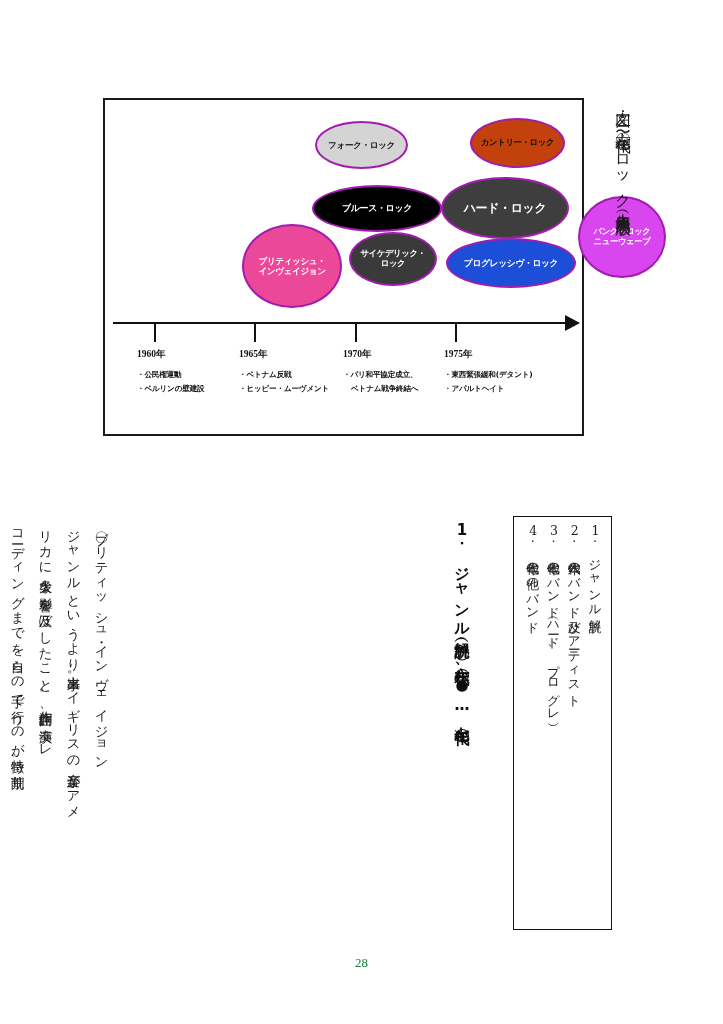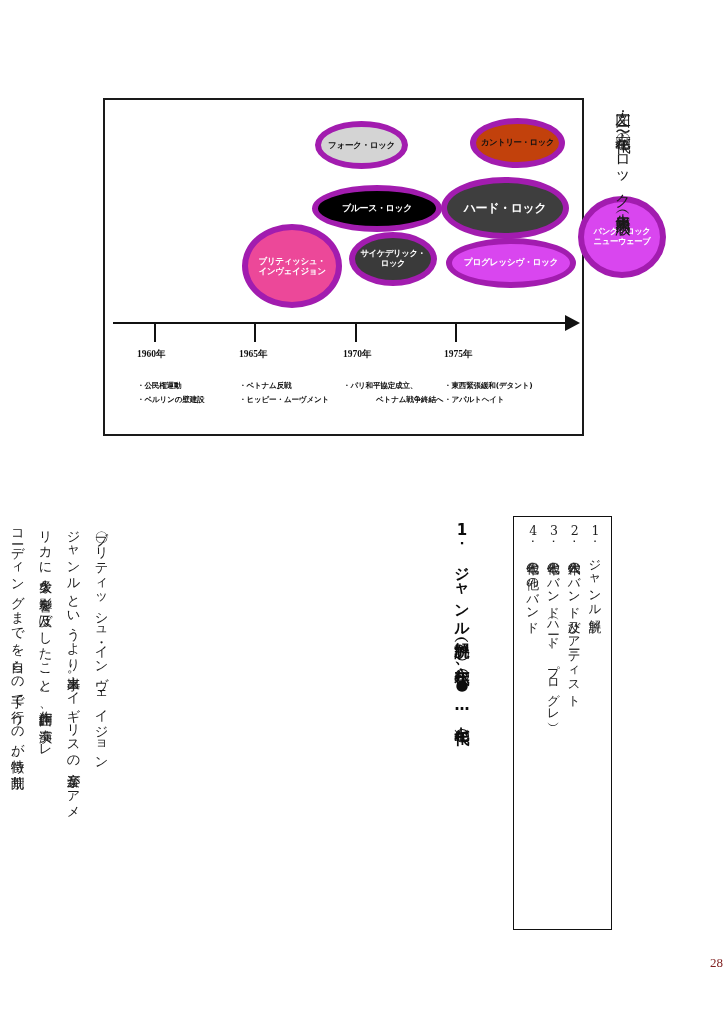--- a/index.html
+++ b/index.html
@@ -24,21 +24,21 @@
     width: 481px;
     height: 338px;
     border: 2px solid #1a1a1a;
     background: #ffffff;
     box-sizing: border-box;
   }
 
   .bubble {
     position: absolute;
     border-radius: 50%;
-    border: 6px solid #a21caf;
+    border: 2px solid #a21caf;
     display: flex;
     align-items: center;
     justify-content: center;
     text-align: center;
     font-family: "DejaVu Sans", "Liberation Sans", sans-serif;
     font-weight: bold;
     line-height: 1.18;
     letter-spacing: -0.4px;
     box-sizing: border-box;
     padding: 2px;
@@ -73,32 +73,32 @@
   .year-group {
     position: absolute;
     top: 248px;
   }
   .year-label {
     font-family: "Liberation Serif", "DejaVu Serif", serif;
     font-size: 9.5px;
     font-weight: bold;
     color: #111;
     white-space: nowrap;
-    margin-bottom: 18px;
+    margin-bottom: 7px;
   }
   .event-line {
     font-family: "DejaVu Sans", "Liberation Sans", sans-serif;
     font-size: 7.6px;
     font-weight: bold;
     color: #111;
     white-space: nowrap;
     line-height: 1.9;
     letter-spacing: -0.2px;
   }
-  .event-line.indent { padding-left: 8px; margin-left: 25px; }
+  .event-line.indent { padding-left: 8px; }
 
   
   #figure-caption {
     position: absolute;
     left: 612px;
     top: 100px;
     height: 330px;
     writing-mode: vertical-rl;
     text-orientation: upright;
     font-family: "DejaVu Serif", "Liberation Serif", serif;
@@ -178,24 +178,24 @@
     height: 100%;
     margin-left: 8px;
     flex: 0 0 auto;
   }
 
   #page-number {
     position: absolute;
     left: 0;
     right: 0;
     top: 955px;
-    text-align: right;
+    text-align: center;
     font-family: "Liberation Serif", "DejaVu Serif", serif;
     font-size: 13px;
-    color: #7f1d1d;
+    color: #15803d;
   }
 </style>
 </head>
 <body>
 
 <div id="figure-block">
   <div id="bubbles-layer">
       <div class="bubble" style="left: 210px; top: 21px; width: 93px; height: 48px; background: rgb(212, 212, 212); color: rgb(17, 17, 17); font-size: 8.6px;">
         <div>
           <span>フォーク・ロック</span>
@@ -227,21 +227,21 @@
           <span>ブリティッシュ・</span>
           <span>インヴェイジョン</span>
         </div>
       </div>
       <div class="bubble" style="left: 244px; top: 132px; width: 88px; height: 54px; background: rgb(58, 58, 58); color: rgb(255, 255, 255); font-size: 8.4px;">
         <div>
           <span>サイケデリック・</span>
           <span>ロック</span>
         </div>
       </div>
-      <div class="bubble" style="left: 341px; top: 138px; width: 130px; height: 50px; background: #d946ef; color: rgb(255, 255, 255); font-size: 8.8px; font-family: Liberation Mono, monospace;">
+      <div class="bubble" style="left: 341px; top: 138px; width: 130px; height: 50px; background: #1d4ed8; color: rgb(255, 255, 255); font-size: 8.8px;">
         <div>
           <span>プログレッシヴ・ロック</span>
         </div>
       </div>
     </div>
 
   <div id="timeline-axis"></div>
   <div id="timeline-arrow"></div>
   <div id="ticks-layer">
       <div class="tick" style="left: 49px;"></div>

